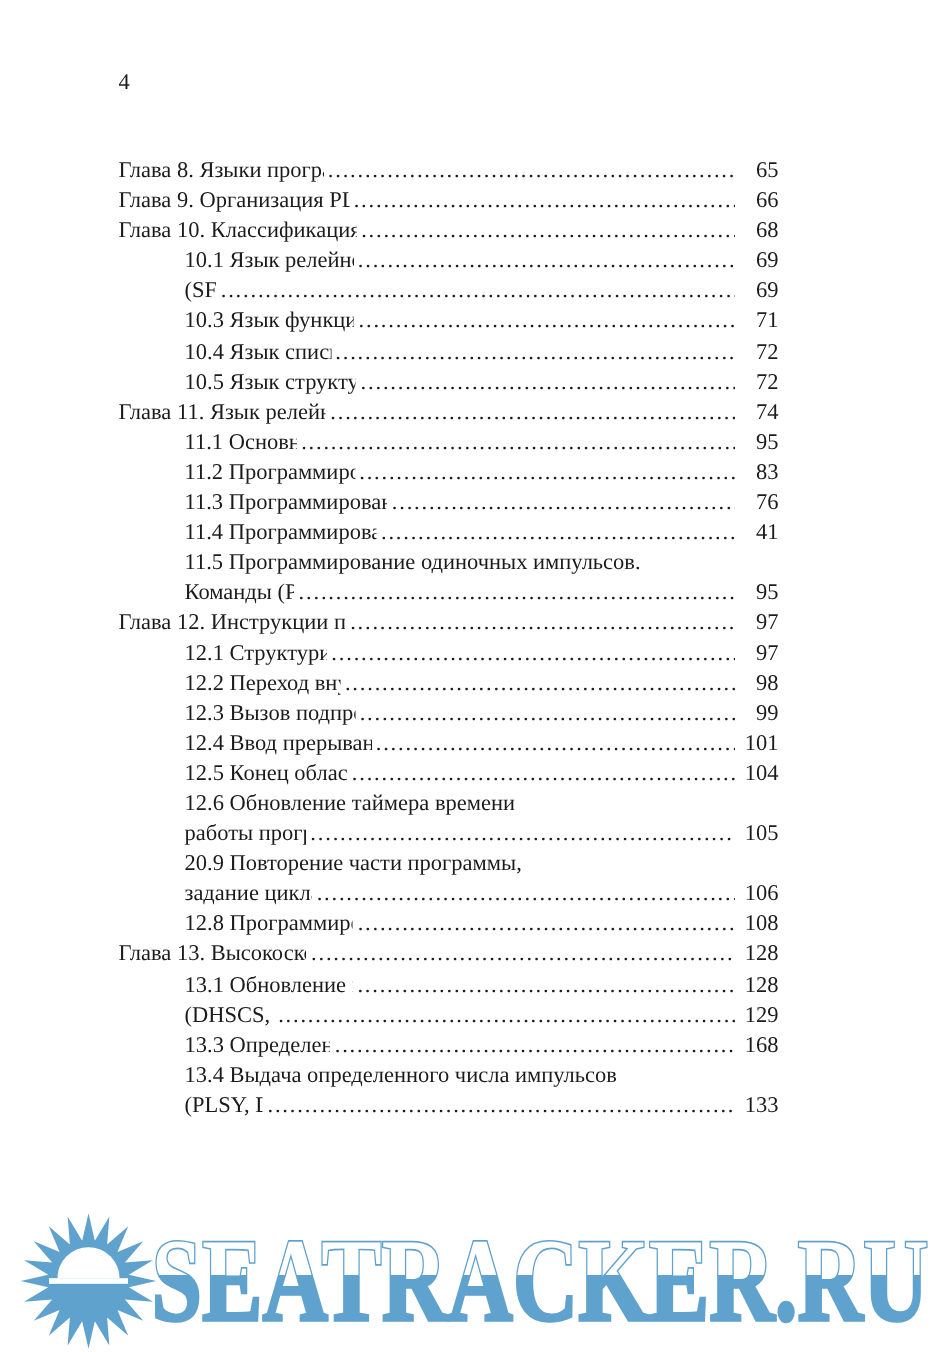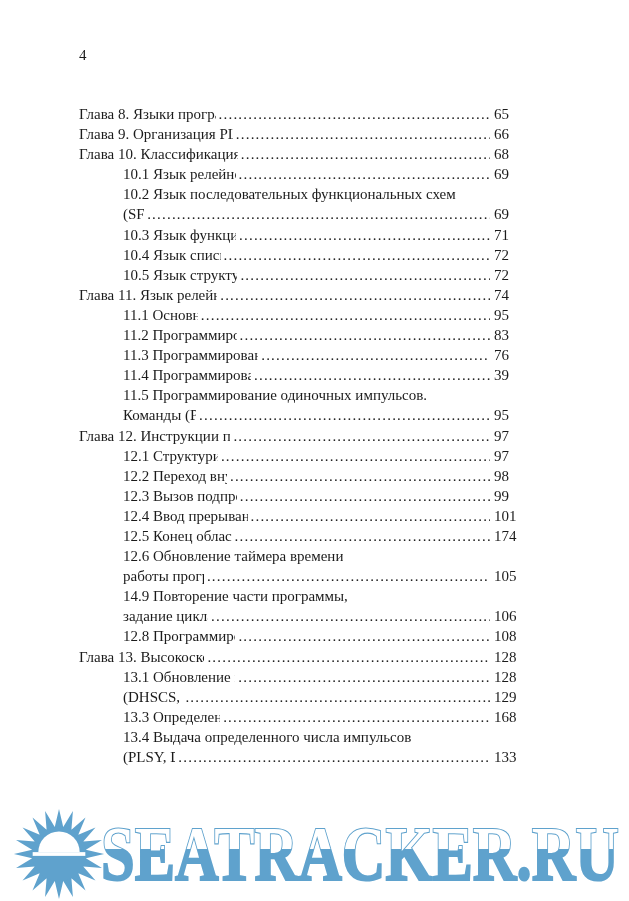--- a/index.html
+++ b/index.html
@@ -50,21 +50,21 @@
     min-width: 6px;
   }
   .leader::after {
     content: "........................................................................................................................";
     letter-spacing: 1.2px;
   }
   .pg {
     flex: 0 0 auto;
     min-width: 25px;
     padding-left: 4px;
-    text-align: left;
+    text-align: right;
     white-space: nowrap;
   }
   .logo {
     position: absolute;
     left: 0;
     top: 798px;
     width: 551px;
     height: 103px;
   }
   .sun-svg {
@@ -108,23 +108,20 @@
       <span class="toc-text">Глава 10. Классификация языков по стандарту МЭК 1131-3</span>
       <span class="leader"></span>
       <span class="pg">68</span>
     </div>
     <div class="toc-row toc-indent">
       <span class="toc-text">10.1 Язык релейно-контактных схем (LD)</span>
       <span class="leader"></span>
       <span class="pg">69</span>
     </div>
     <div class="toc-row toc-indent">
-      <span class="toc-text">10.2 Язык последовательных функциональных схем</span>
-    </div>
-    <div class="toc-row toc-indent">
       <span class="toc-text">(SFC)</span>
       <span class="leader"></span>
       <span class="pg">69</span>
     </div>
     <div class="toc-row toc-indent">
       <span class="toc-text">10.3 Язык функциональных блоков (FBD)</span>
       <span class="leader"></span>
       <span class="pg">71</span>
     </div>
     <div class="toc-row toc-indent">
@@ -153,21 +150,21 @@
       <span class="pg">83</span>
     </div>
     <div class="toc-row toc-indent">
       <span class="toc-text">11.3 Программирование счетчика. Команда COUNTER</span>
       <span class="leader"></span>
       <span class="pg">76</span>
     </div>
     <div class="toc-row toc-indent">
       <span class="toc-text">11.4 Программирование таймера. Команда TIMER</span>
       <span class="leader"></span>
-      <span class="pg">39</span>
+      <span class="pg">41</span>
     </div>
     <div class="toc-row toc-indent">
       <span class="toc-text">11.5 Программирование одиночных импульсов.</span>
     </div>
     <div class="toc-row toc-indent">
       <span class="toc-text">Команды (PLF) и (PLS)</span>
       <span class="leader"></span>
       <span class="pg">95</span>
     </div>
     <div class="toc-row">
@@ -191,32 +188,32 @@
       <span class="pg">99</span>
     </div>
     <div class="toc-row toc-indent">
       <span class="toc-text">12.4 Ввод прерывания программы (IRET, EI, DI)</span>
       <span class="leader"></span>
       <span class="pg">101</span>
     </div>
     <div class="toc-row toc-indent">
       <span class="toc-text">12.5 Конец области программы (FEND)</span>
       <span class="leader"></span>
-      <span class="pg">174</span>
+      <span class="pg">104</span>
     </div>
     <div class="toc-row toc-indent">
       <span class="toc-text">12.6 Обновление таймера времени</span>
     </div>
     <div class="toc-row toc-indent">
       <span class="toc-text">работы программы (WDT)</span>
       <span class="leader"></span>
       <span class="pg">105</span>
     </div>
     <div class="toc-row toc-indent">
-      <span class="toc-text">14.9 Повторение части программы,</span>
+      <span class="toc-text">20.9 Повторение части программы,</span>
     </div>
     <div class="toc-row toc-indent">
       <span class="toc-text">задание цикла (FOR, NEXT)</span>
       <span class="leader"></span>
       <span class="pg">106</span>
     </div>
     <div class="toc-row toc-indent">
       <span class="toc-text">12.8 Программирование STL-инструкций</span>
       <span class="leader"></span>
       <span class="pg">108</span>

